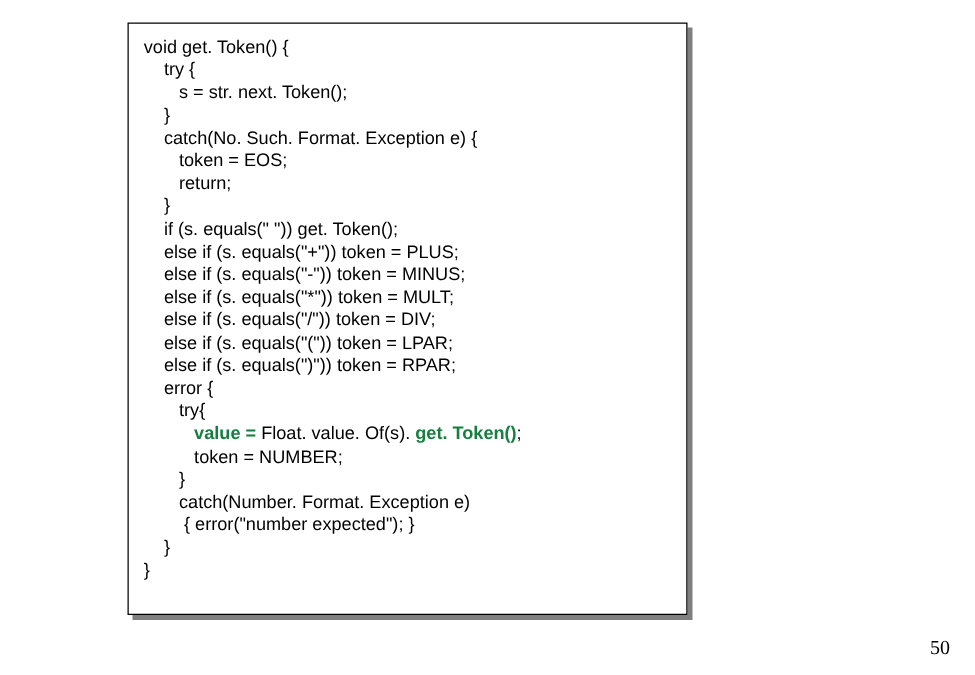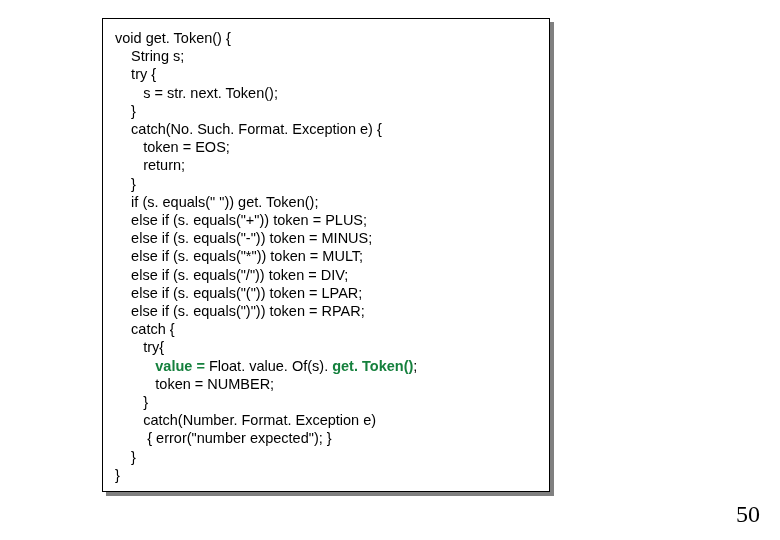--- a/index.html
+++ b/index.html
@@ -36,48 +36,47 @@
     color: #000000;
   }
   .highlight {
     color: #15803d;
     font-weight: bold;
   }
   .page-number {
     position: absolute;
     right: 20px;
     bottom: 12px;
-    font-size: 24px;
+    font-size: 16px;
     font-family: "Times New Roman", Times, serif;
     color: #000000;
   }
 </style>
 </head>
 <body>
 
 <div class="code-box-shadow"></div>
 
 <div class="code-box">
   <div class="code-line">void get. Token() {</div>
-  <div class="code-line">    String s;</div>
   <div class="code-line">    try {</div>
   <div class="code-line">       s = str. next. Token();</div>
   <div class="code-line">    }</div>
   <div class="code-line">    catch(No. Such. Format. Exception e) {</div>
   <div class="code-line">       token = EOS;</div>
   <div class="code-line">       return;</div>
   <div class="code-line">    }</div>
   <div class="code-line">    if (s. equals(" ")) get. Token();</div>
   <div class="code-line">    else if (s. equals("+")) token = PLUS;</div>
   <div class="code-line">    else if (s. equals("-")) token = MINUS;</div>
   <div class="code-line">    else if (s. equals("*")) token = MULT;</div>
   <div class="code-line">    else if (s. equals("/")) token = DIV;</div>
   <div class="code-line">    else if (s. equals("(")) token = LPAR;</div>
   <div class="code-line">    else if (s. equals(")")) token = RPAR;</div>
-  <div class="code-line">    catch {</div>
+  <div class="code-line">    error {</div>
   <div class="code-line">       try{</div>
   <div class="code-line"><span>          </span><span class="highlight">value = </span><span>Float. value. Of(s).</span><span class="highlight"> get. Token()</span><span>;</span></div>
   <div class="code-line">          token = NUMBER;</div>
   <div class="code-line">       }</div>
   <div class="code-line">       catch(Number. Format. Exception e)</div>
   <div class="code-line">        { error("number expected"); }</div>
   <div class="code-line">    }</div>
   <div class="code-line">}</div>
 </div>
 

